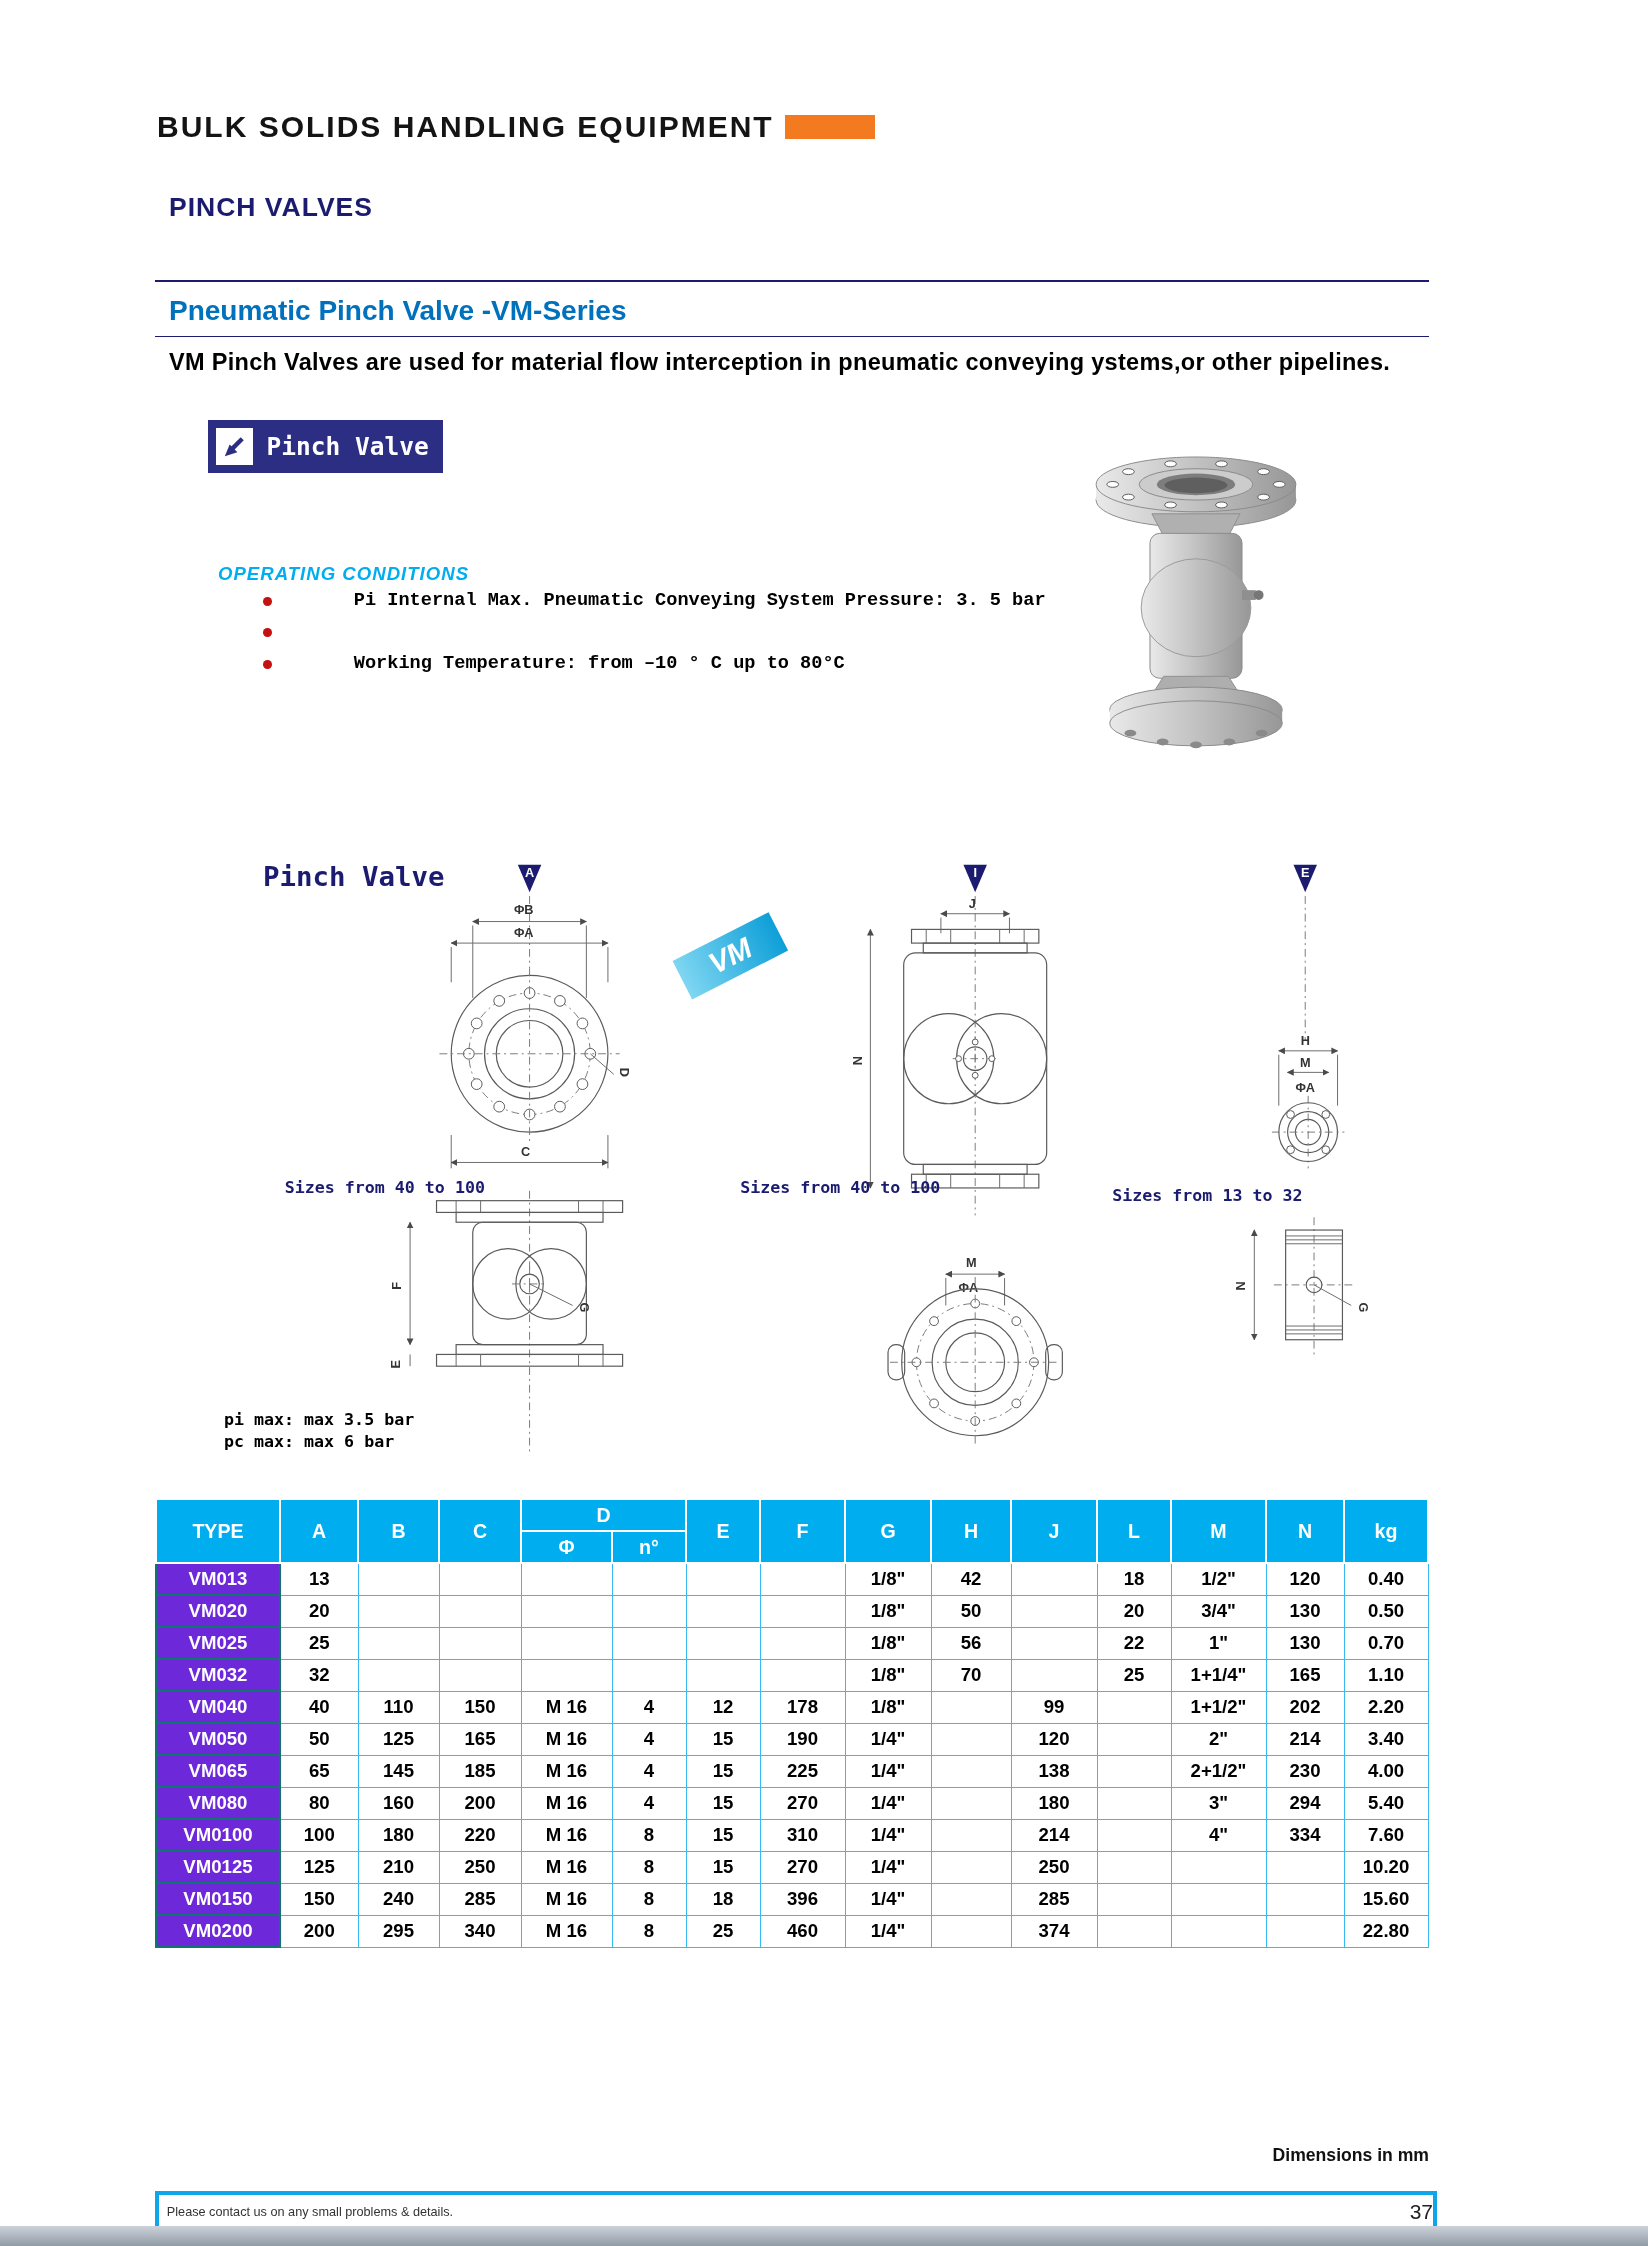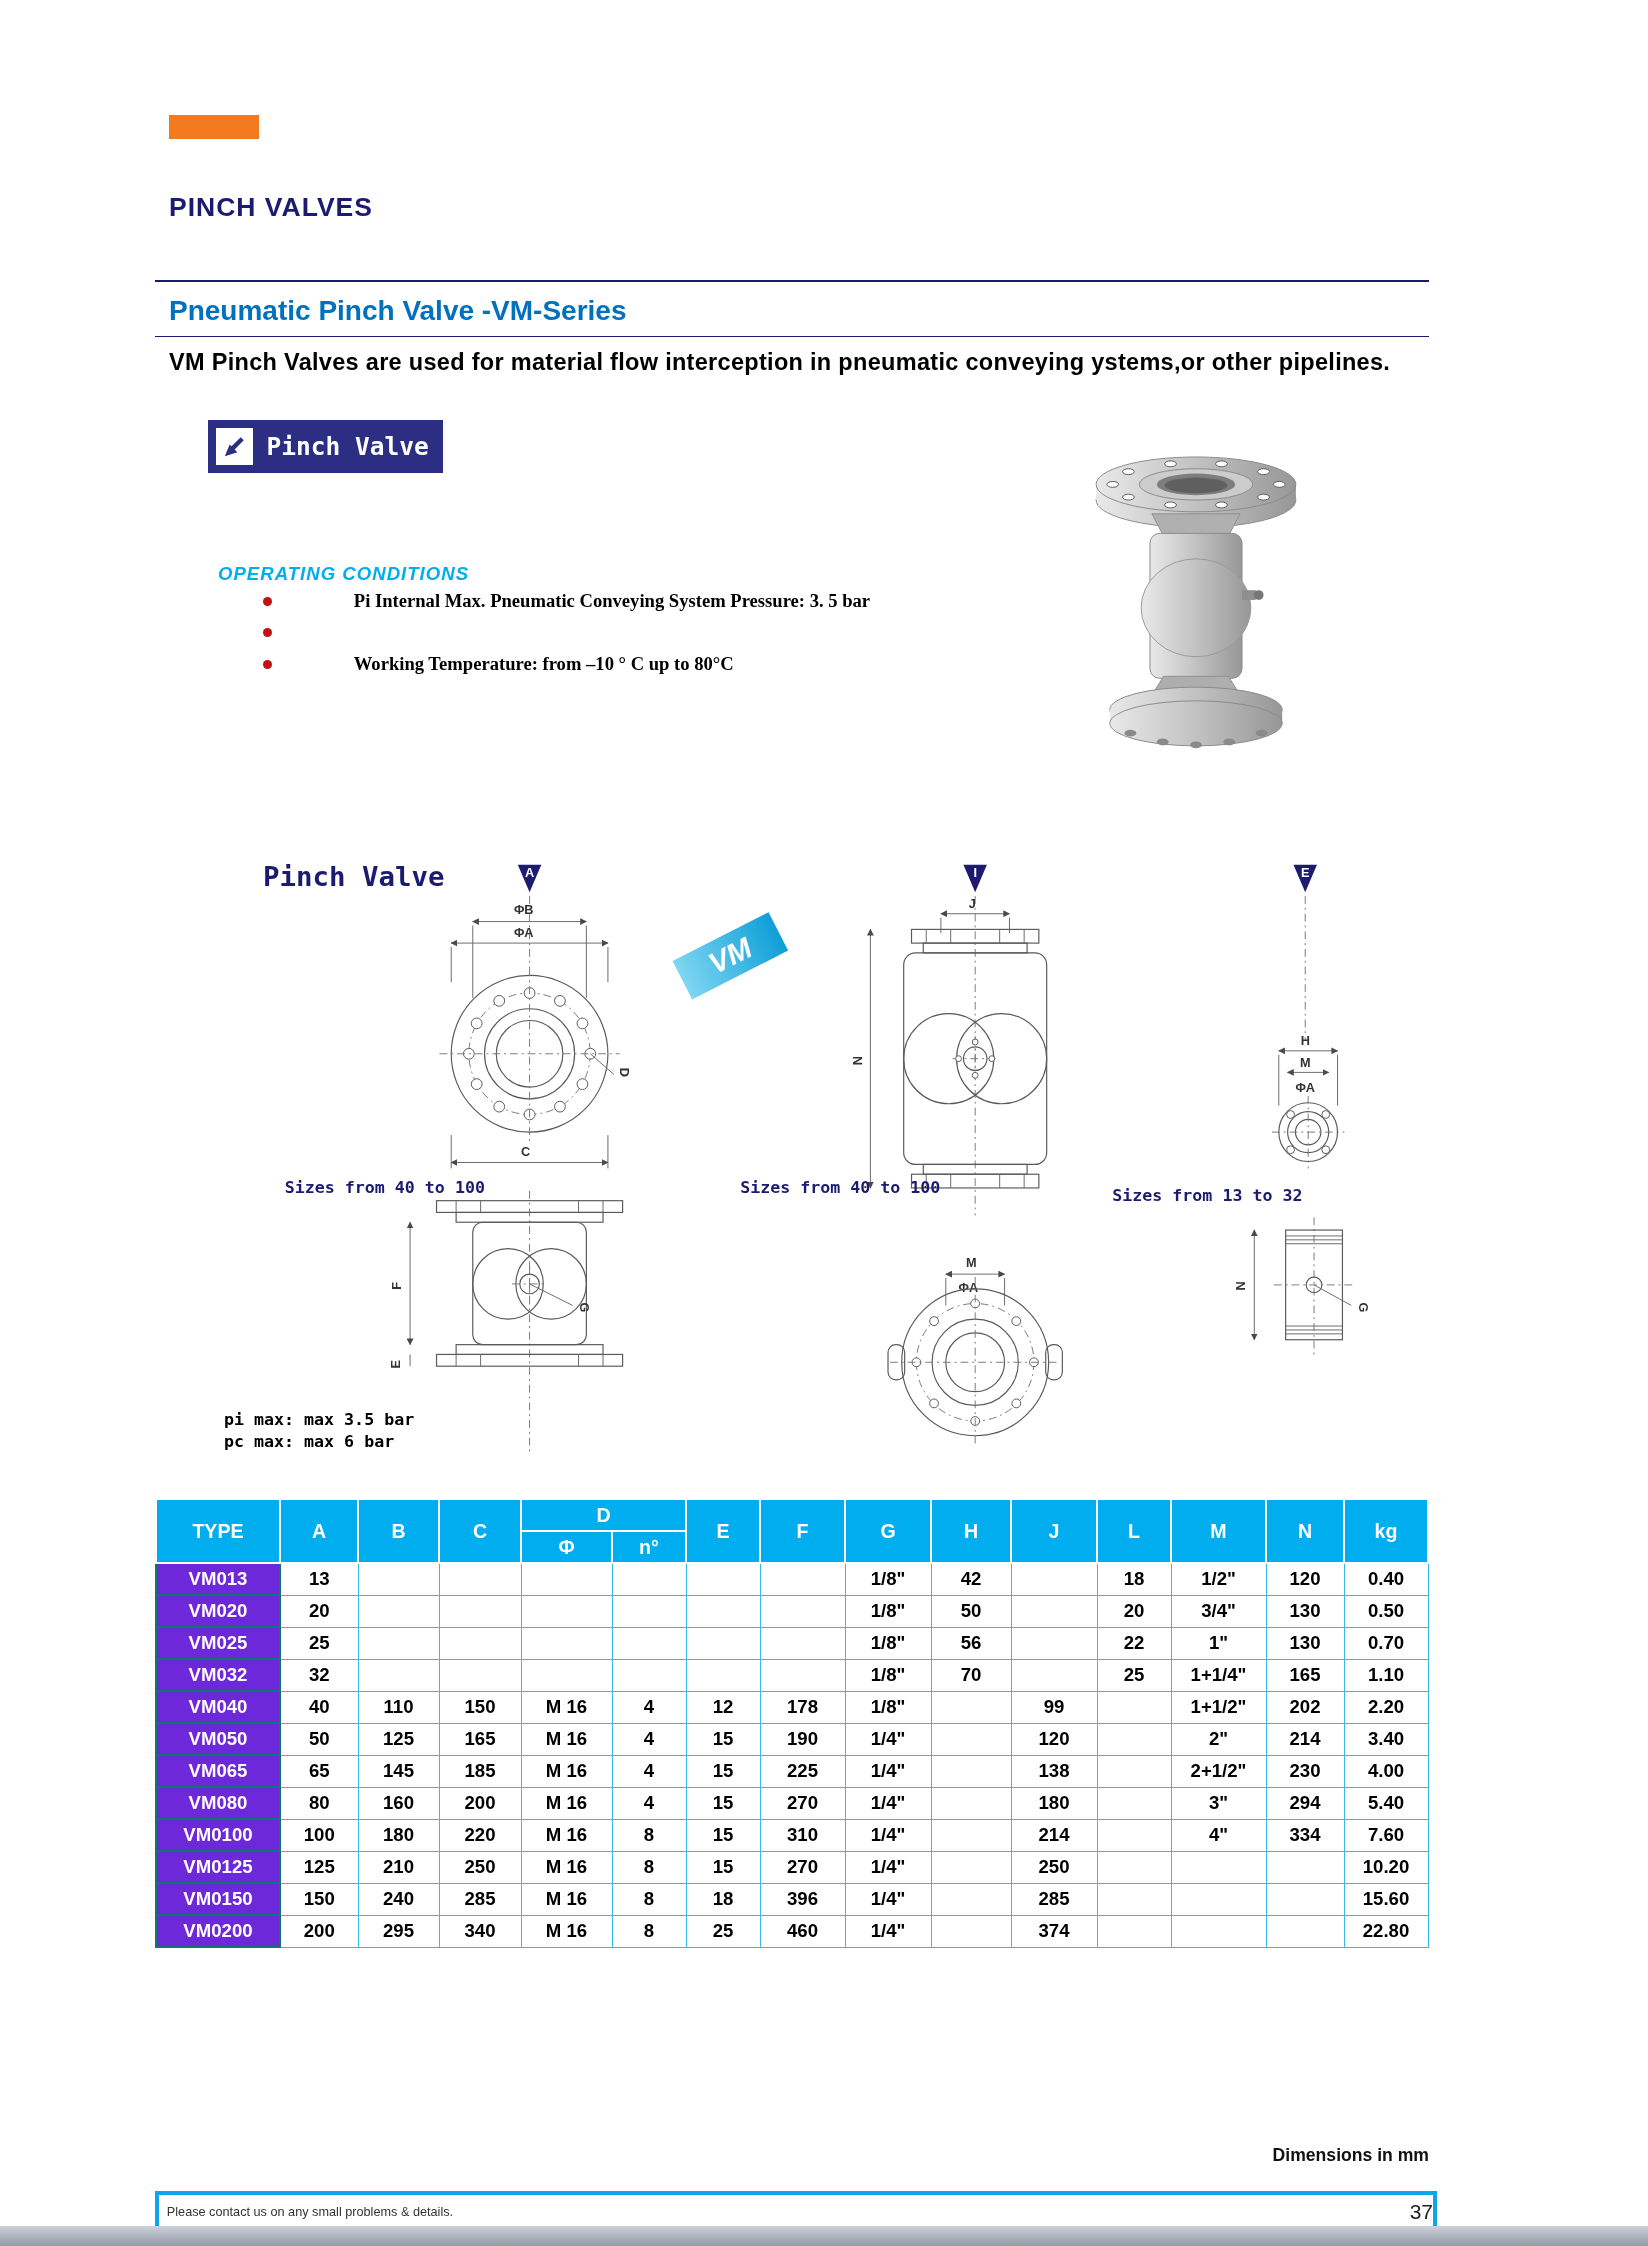--- a/index.html
+++ b/index.html
@@ -20,21 +20,21 @@
 
   
   .pinch-badge { left:208px; top:420px; width:235px; height:53px; background:#2B2E83; display:flex; align-items:center; }
   .badge-iconbox { width:37px; height:37px; background:#ffffff; margin-left:7.8px; display:flex; align-items:center; justify-content:center; }
   .badge-label { color:#fff; font-family:"DejaVu Sans Mono",monospace; font-weight:bold; font-size:24.5px; margin-left:13.7px; white-space:nowrap; }
 
   
   .op-title { left:218px; top:563px; color:#00AEEF; font-style:italic; font-weight:bold; font-size:18.6px; letter-spacing:1px; }
   .op-item { position:absolute; left:263px; display:flex; align-items:flex-start; }
   .op-bullet { width:8.8px; height:8.8px; border-radius:50%; background:#C41212; margin-top:6.9px; flex:none; }
-  .op-text { margin-left:82px; font-family:Liberation Serif, serif; font-weight:bold; font-size:18.6px; color:#000; white-space:nowrap; }
+  .op-text { margin-left:82px; font-family:Liberation Mono, monospace; font-weight:bold; font-size:18.6px; color:#000; white-space:nowrap; }
 
   
   .drawings-title { left:263px; top:861px; font-family:"DejaVu Sans Mono",monospace; font-size:27.4px; font-weight:bold; color:#1B1B6F; }
   svg text { user-select:none; }
   .ln { stroke:#5a5a5a; fill:none; stroke-width:1.2; }
   .lnt { stroke:#6a6a6a; fill:none; stroke-width:1; }
   .dash { stroke:#7a7a7a; fill:none; stroke-width:1; stroke-dasharray:8 4 2 4; }
   .hole { fill:#ffffff; stroke:#5a5a5a; stroke-width:1; }
   .dim-s { font-family:"Liberation Sans",sans-serif; font-size:13px; font-weight:bold; fill:#333; text-anchor:middle; }
   .note-txt { font-family:"DejaVu Sans Mono",monospace; font-size:17px; font-weight:bold; fill:#1B1B6F; }
@@ -61,21 +61,21 @@
   .footer-note { font-size:12.7px; color:#333; margin-left:7.8px; position:relative; z-index:2; }
   .page-number { position:absolute; left:0; right:0; text-align:right; font-size:21px; color:#222; font-weight:normal; }
   .bottom-bar { left:0; top:2226px; width:1649px; height:20.6px; background:linear-gradient(to bottom,#ccd2da,#8e98a4); }
 </style>
 </head>
 <body>
 
 <div class="page">
 
   <div class="abs header-title">
-    <span class="orange-block"></span>
+    <span>BULK  SOLIDS  HANDLING EQUIPMENT</span><span class="orange-block"></span>
   </div>
   <div class="abs section-title">PINCH VALVES</div>
   <div class="abs rule-thick"></div>
   <div class="abs series-heading">Pneumatic Pinch Valve -VM-Series</div>
   <div class="abs rule-thin"></div>
   <div class="abs description">VM Pinch Valves are used for material flow interception in pneumatic conveying ystems,or other pipelines.</div>
 
   <div class="abs pinch-badge">
     <span class="badge-iconbox">
       <svg width="29" height="29" viewBox="0 0 30 30">

